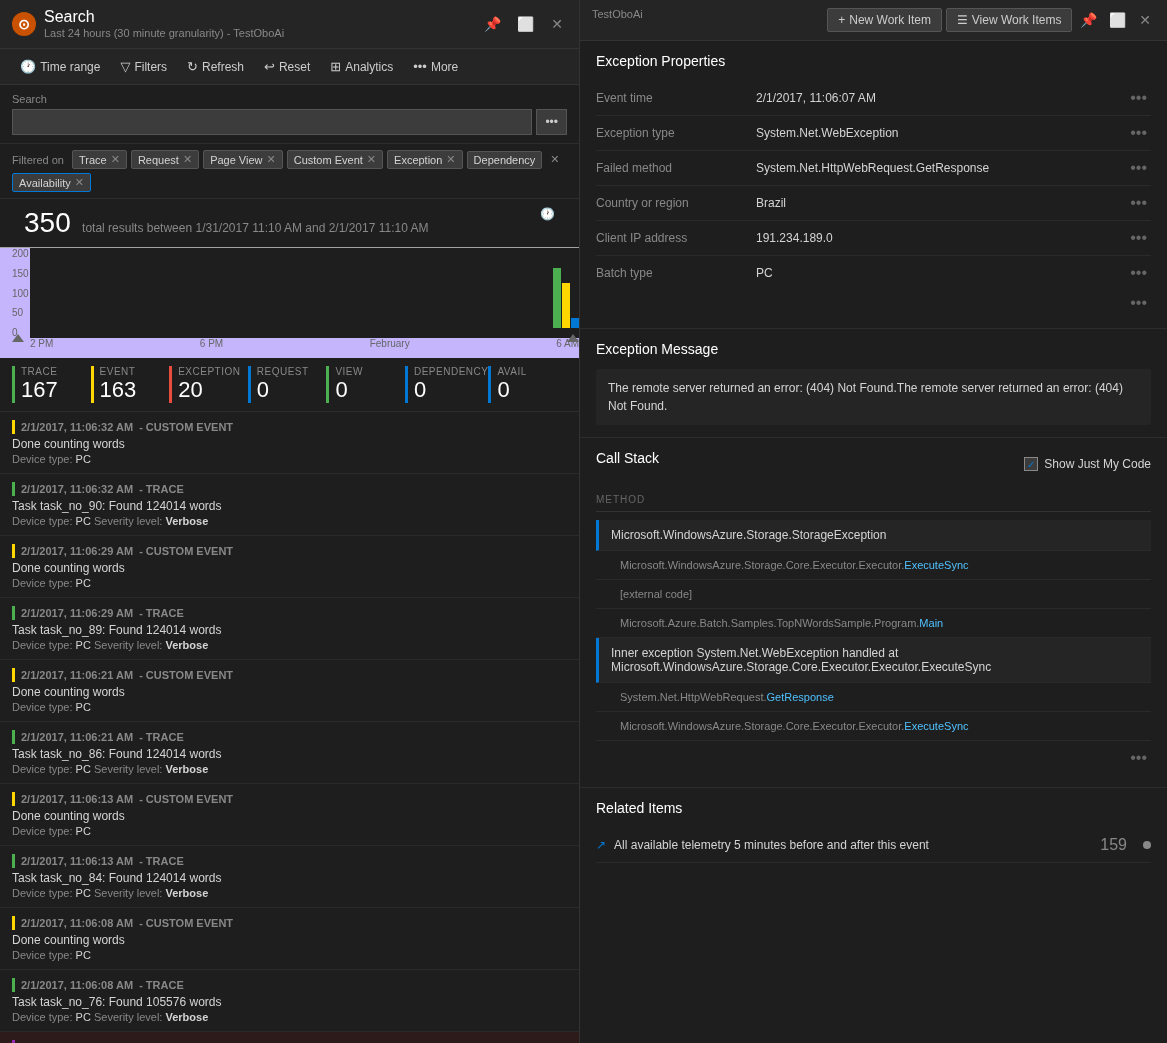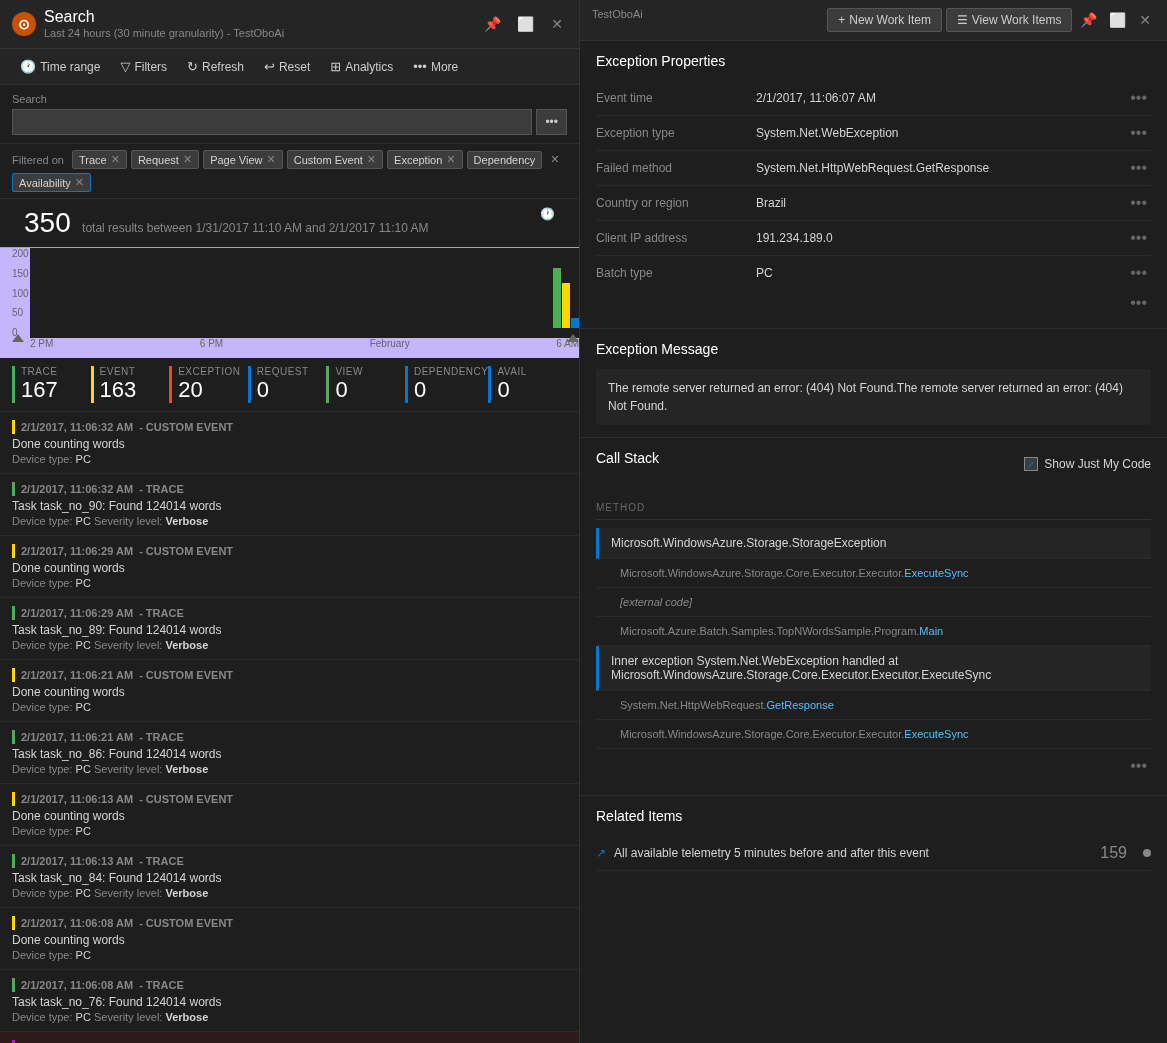--- a/index.html
+++ b/index.html
@@ -479,21 +479,21 @@
       line-height: 1.5;
       background: #252526;
       padding: 10px 12px;
       border-radius: 2px;
     }
 
     .call-stack-header {
       display: flex;
       align-items: center;
       justify-content: space-between;
-      margin-bottom: 18px;
+      margin-bottom: 10px;
     }
 
     .show-just-code {
       display: flex;
       align-items: center;
       gap: 6px;
       font-size: 12px;
       color: #d4d4d4;
       cursor: pointer;
     }
@@ -542,21 +542,20 @@
       padding-left: 24px;
       font-size: 11px;
     }
 
     .stack-method-name {
       color: #4fc1ff;
     }
 
     .stack-external {
       color: #888;
-      font-style: italic;
       text-align: right;
     }
 
     .related-items-section {
       padding: 12px 16px;
     }
 
     .related-item-row {
       display: flex;
       align-items: center;
@@ -839,21 +838,21 @@
       <div class="result-message">Done counting words</div>
       <div class="result-meta">Device type: <span>PC</span></div>
     </div>
 
     <div class="result-item">
       <div class="result-header">
         <div class="result-bar trace"></div>
         <span class="result-timestamp">2/1/2017, 11:06:08 AM</span>
         <span class="result-type">- TRACE</span>
       </div>
-      <div class="result-message">Task task_no_76: Found 124014 words</div>
+      <div class="result-message">Task task_no_76: Found 105576 words</div>
       <div class="result-meta">Device type: <span>PC</span>  Severity level: <span class="severity-verbose">Verbose</span></div>
     </div>
 
     <div class="result-item exception-item">
       <div class="result-header">
         <div class="result-bar exception"></div>
         <span class="result-timestamp">2/1/2017, 11:06:07 AM</span>
         <span class="result-type">- EXCEPTION</span>
       </div>
 

